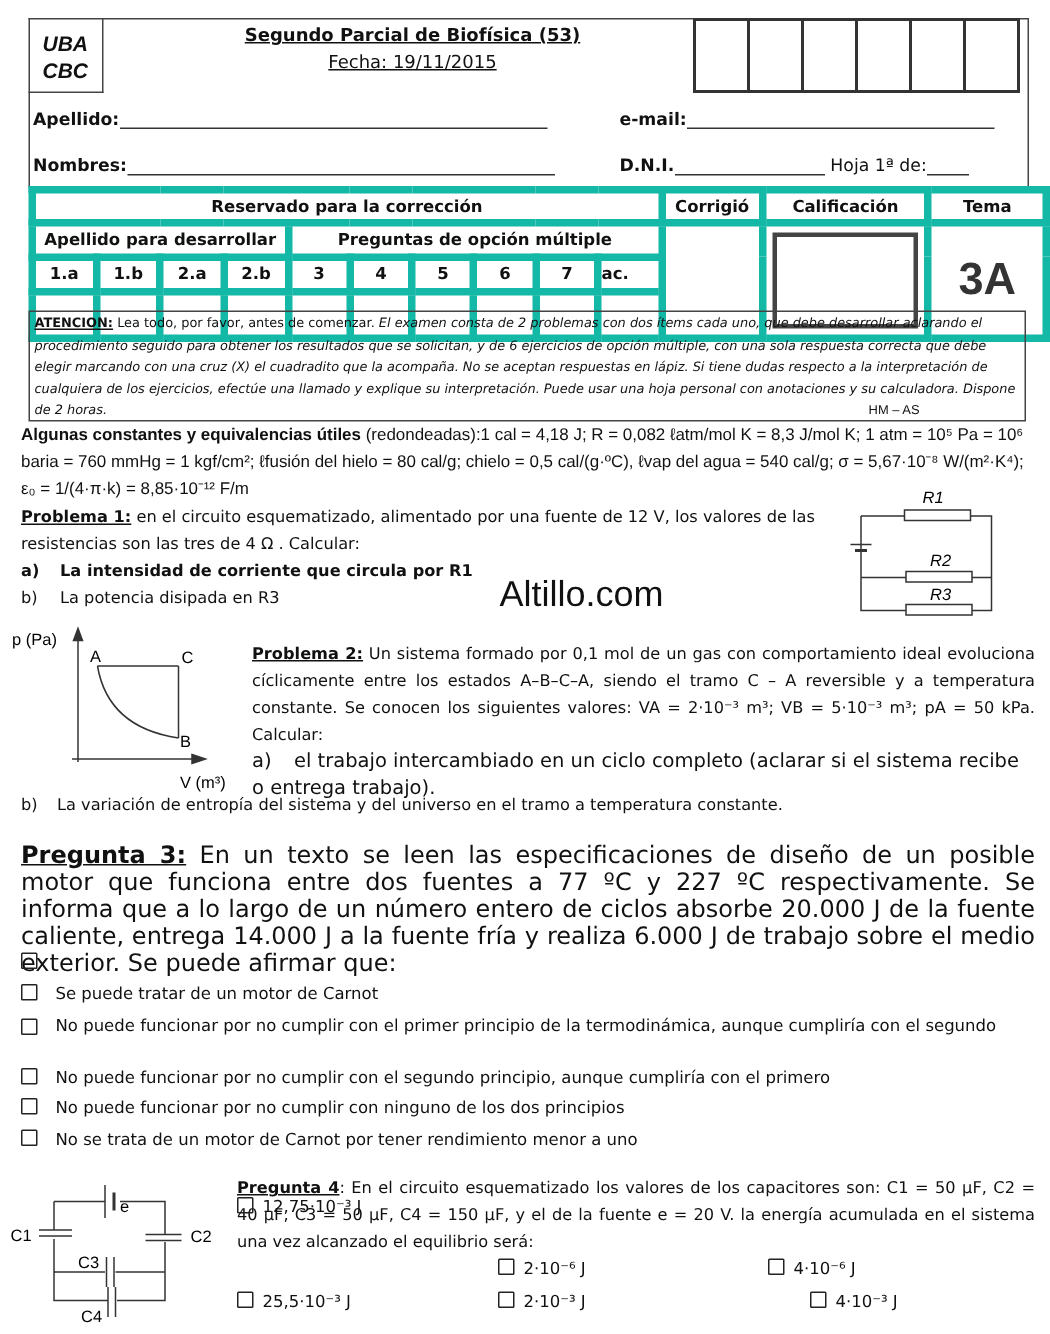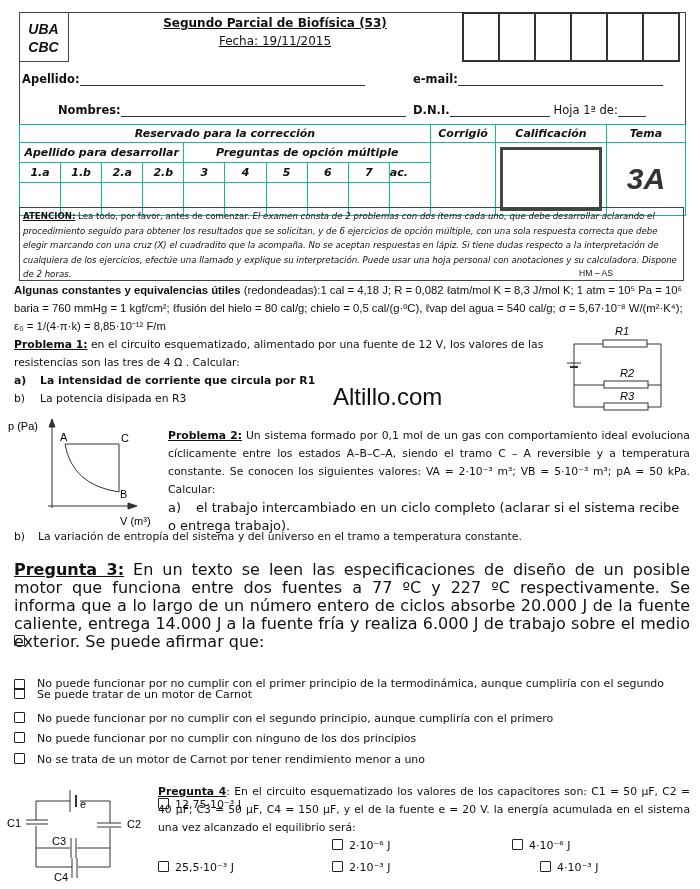--- a/index.html
+++ b/index.html
@@ -11,21 +11,21 @@
   .uba { position:absolute; left:19px; top:12px; width:50px; height:50px; border-right:1px solid #444; border-bottom:1px solid #444;
          font-style:italic; font-weight:bold; font-size:14px; text-align:center; line-height:18px; padding-top:8px; box-sizing:border-box; }
   .title { position:absolute; left:140px; top:16px; width:270px; text-align:center; font-size:12px; font-weight:bold; text-decoration:underline; }
   .date { position:absolute; left:140px; top:34px; width:270px; text-align:center; font-size:12px; text-decoration:underline; }
   .idboxes { position:absolute; left:462px; top:12px; display:flex; border:2px solid #333; height:46px; }
   .idbox { width:34px; height:46px; border-right:2px solid #333; }
   .idbox:last-child { border-right:none; }
   .field { position:absolute; font-size:11.5px; font-weight:bold; }
   .line { display:inline-block; border-bottom:1px solid #333; vertical-align:bottom; }
   table.corr { position:absolute; left:19px; top:124px; border-collapse:collapse; font-size:11px; }
-  table.corr td { border:1px solid #14b8a6; text-align:center; padding:0; height:17px;font-style:italic; }
+  table.corr td { border:5px solid #14b8a6; text-align:center; padding:0; height:17px; }
   .att { position:absolute; left:19px; top:207px; width:665px; height:74px; border:1px solid #444; box-sizing:border-box;
          font-size:8.6px; line-height:14.5px; padding:1px 3px; font-style:italic; }
   .att .u { text-decoration:underline; font-weight:bold; font-style:normal; }
   .att .n { font-style:normal; }
   .p { position:absolute; font-size:11px; line-height:18px; }
   .cb { display:inline-block; width:9px; height:9px; border:1.5px solid #222; border-radius:1px; vertical-align:-1px; margin-right:12px; }
   .opt { position:absolute; left:14px; font-size:11px; line-height:16px; }
   .watermark { position:absolute; left:333px; top:383px; font-size:24px; font-family:"Liberation Sans", sans-serif; }
 </style>
 </head>
@@ -43,21 +43,21 @@
   <div class="idbox"></div>
   <div class="idbox"></div>
   <div class="idbox"></div>
   <div class="idbox"></div>
   <div class="idbox"></div>
 </div>
 
 <div class="field cal" style="left:22px;top:72px;">
   <span>Apellido:</span><span class="line" style="width:285px;"></span>
 </div>
-<div class="field cal" style="left:22px;top:103px;margin-left:36px;">
+<div class="field cal" style="left:22px;top:103px;">
   <span>Nombres:</span><span class="line" style="width:285px;"></span>
 </div>
 <div class="field cal" style="left:413px;top:72px;">
   <span>e-mail:</span><span class="line" style="width:205px;"></span>
 </div>
 <div class="field cal" style="left:413px;top:103px;">
   <span>D.N.I.</span><span class="line" style="width:100px;"></span>
   <span style="font-weight:normal">Hoja 1ª de:</span><span class="line" style="width:28px;"></span>
 </div>
 
@@ -163,21 +163,21 @@
   <span style="display:inline-block;width:28px">a)</span><span>el trabajo intercambiado en un ciclo completo (aclarar si el sistema recibe o entrega trabajo).</span>
 </div>
 <div class="p cal" style="left:14px;top:528px;font-size:10.8px;">
   <span style="display:inline-block;width:24px">b)</span><span>La variación de entropía del sistema y del universo en el tramo a temperatura constante.</span>
 </div>
 
 <div class="p cal" style="left:14px;top:561px;width:676px;font-size:16px;text-align:justify;">
   <b style="text-decoration:underline">Pregunta 3:</b><span> En un texto se leen las especificaciones de diseño de un posible motor que funciona entre dos fuentes a 77 ºC y 227 ºC respectivamente. Se informa que a lo largo de un número entero de ciclos absorbe 20.000 J de la fuente caliente, entrega 14.000 J a la fuente fría y realiza 6.000 J de trabajo sobre el medio exterior. Se puede afirmar que:</span>
 </div>
 <div class="opt cal" style="top:634px;"><span class="cb"></span></div>
-<div class="opt cal" style="top:655px;margin-top:32px;"><span class="cb"></span><span>Se puede tratar de un motor de Carnot</span></div>
+<div class="opt cal" style="top:655px;"><span class="cb"></span><span>Se puede tratar de un motor de Carnot</span></div>
 <div class="opt cal" style="top:676px;width:676px;display:flex;text-align:right;">
     <span class="cb" style="flex:none;margin-top:3px"></span>
     <span>No puede funcionar por no cumplir con el primer principio de la termodinámica, aunque cumpliría con el segundo</span>
   </div>
 <div class="opt cal" style="top:711px;"><span class="cb"></span><span>No puede funcionar por no cumplir con el segundo principio, aunque cumpliría con el primero</span></div>
 <div class="opt cal" style="top:731px;"><span class="cb"></span><span>No puede funcionar por no cumplir con ninguno de los dos principios</span></div>
 <div class="opt cal" style="top:752px;"><span class="cb"></span><span>No se trata de un motor de Carnot por tener rendimiento menor a uno</span></div>
 
 <svg class="abs" style="left:0;top:770px;" width="160" height="119">
   <g stroke="#333" fill="none" stroke-width="1">

